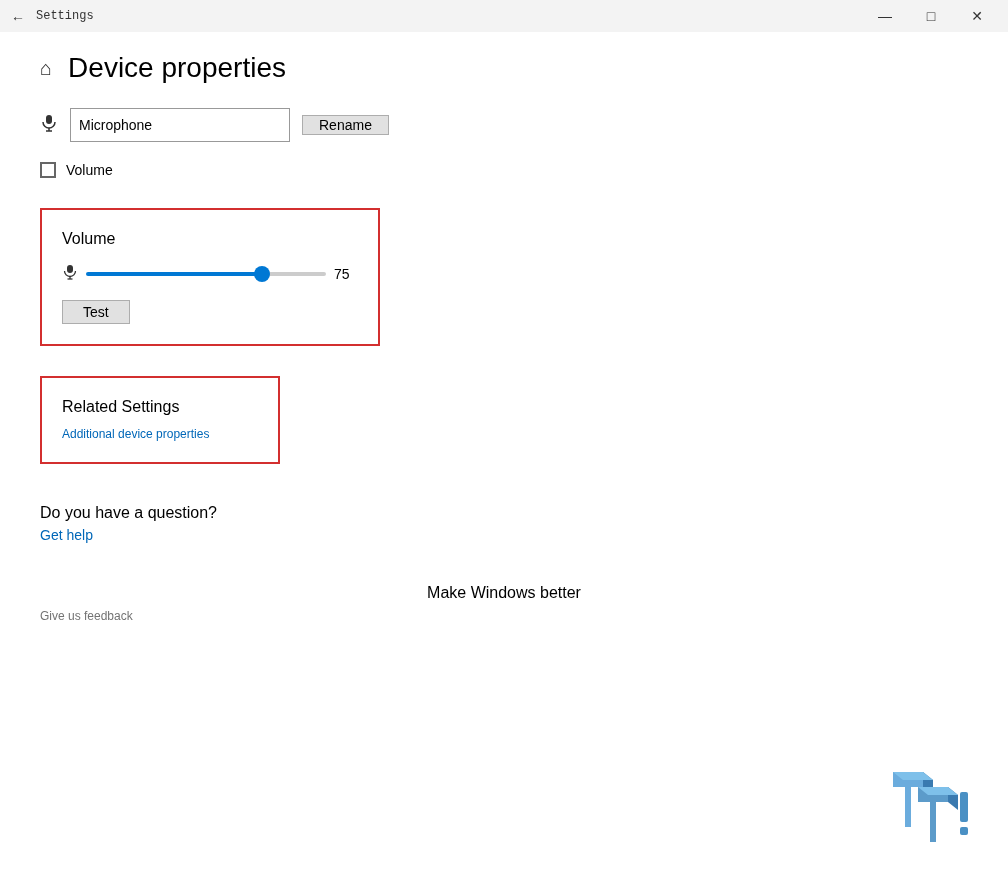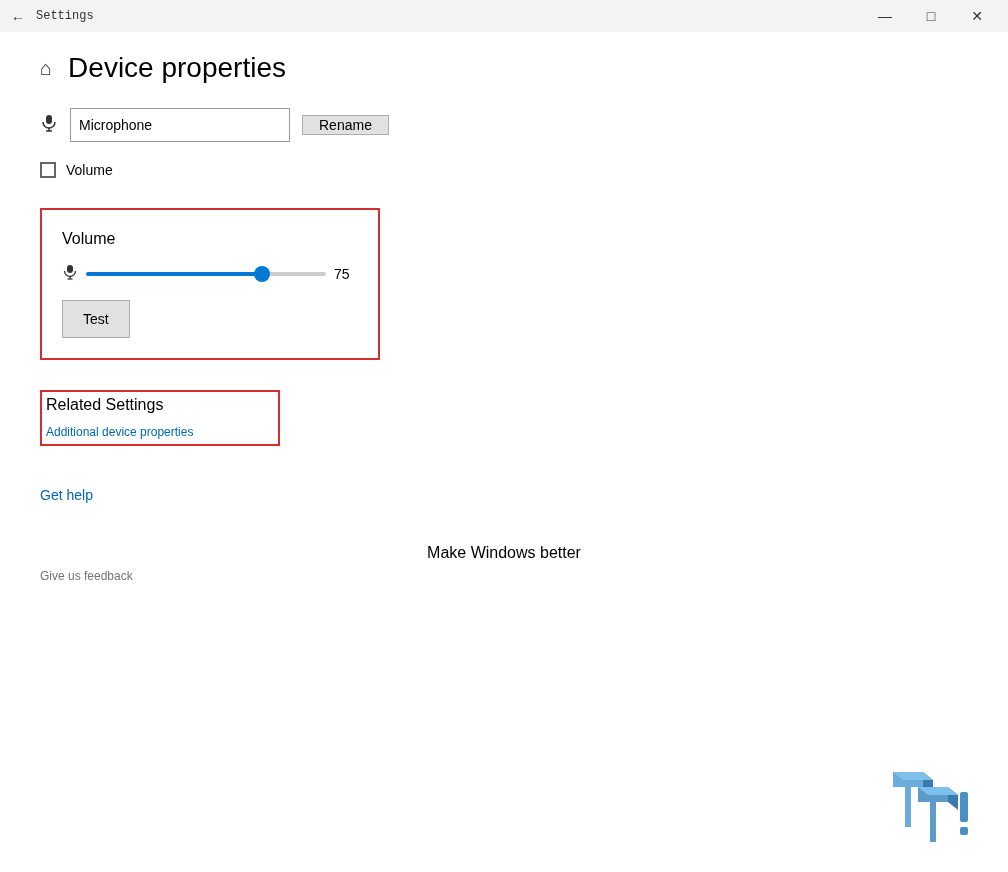--- a/index.html
+++ b/index.html
@@ -178,34 +178,34 @@
       background: #0078d4;
       cursor: pointer;
       border: none;
     }
     .volume-value {
       font-size: 14px;
       color: #000;
       min-width: 24px;
     }
     .test-btn {
-      height: 38px;
+      height: 24px;
       padding: 0 20px;
       background: #e1e1e1;
       border: 1px solid #adadad;
       cursor: pointer;
       font-size: 14px;
       font-family: 'Segoe UI', sans-serif;
       color: #000;
     }
 
     
     .related-section {
       border: 2px solid #d32f2f;
-      padding: 4px;
+      padding: 20px;
       margin-bottom: 40px;
       width: 240px;
     }
     .related-title {
       font-size: 16px;
       font-weight: 400;
       color: #000;
       margin-bottom: 8px;
     }
     .related-link {
@@ -328,20 +328,21 @@
     </div>
     <button class="test-btn">Test</button>
   </div>
 
   <div class="related-section">
     <div class="related-title">Related Settings</div>
     <a class="related-link" href="#">Additional device properties</a>
   </div>
 
   <div class="question-section">
+    <div class="question-title">Do you have a question?</div>
     <a class="question-link" href="#">Get help</a>
   </div>
 
   <div class="windows-section">
     <div class="windows-title">Make Windows better</div>
     <a class="windows-link" href="#">Give us feedback</a>
   </div>
 
 </div>
 

